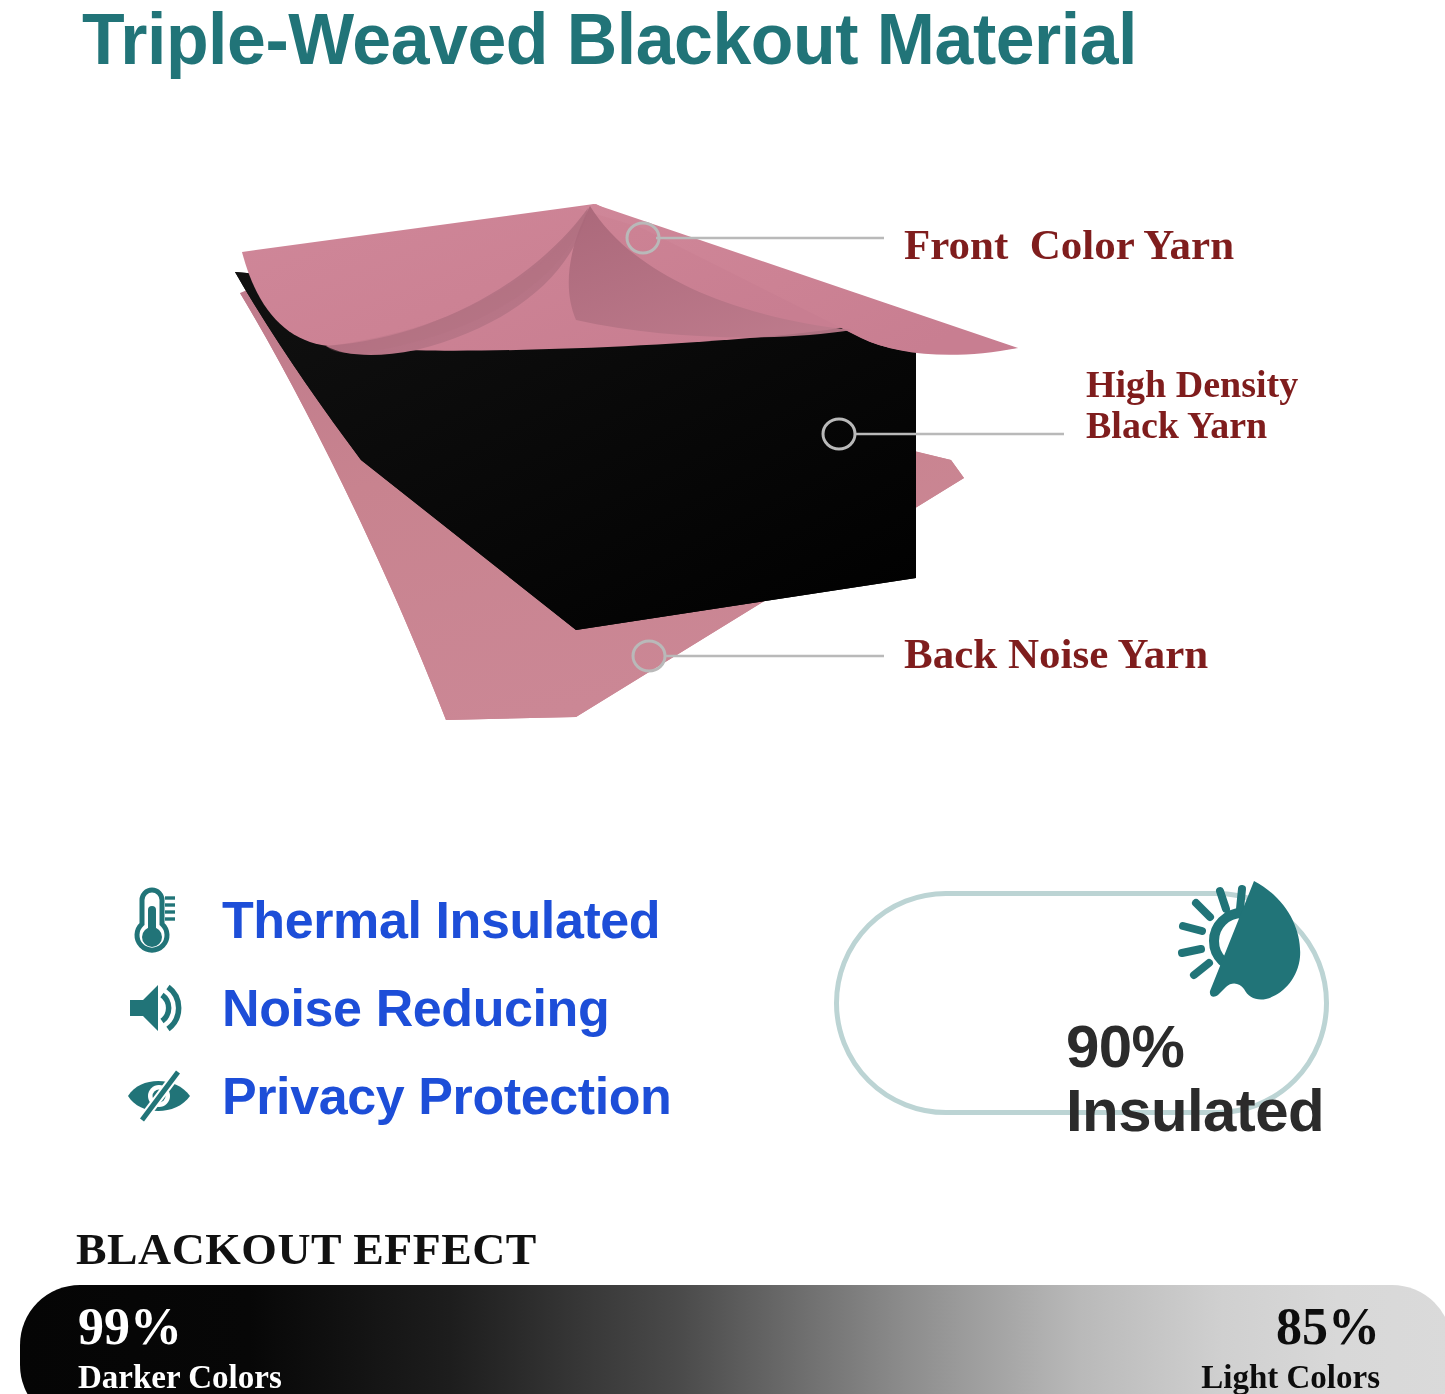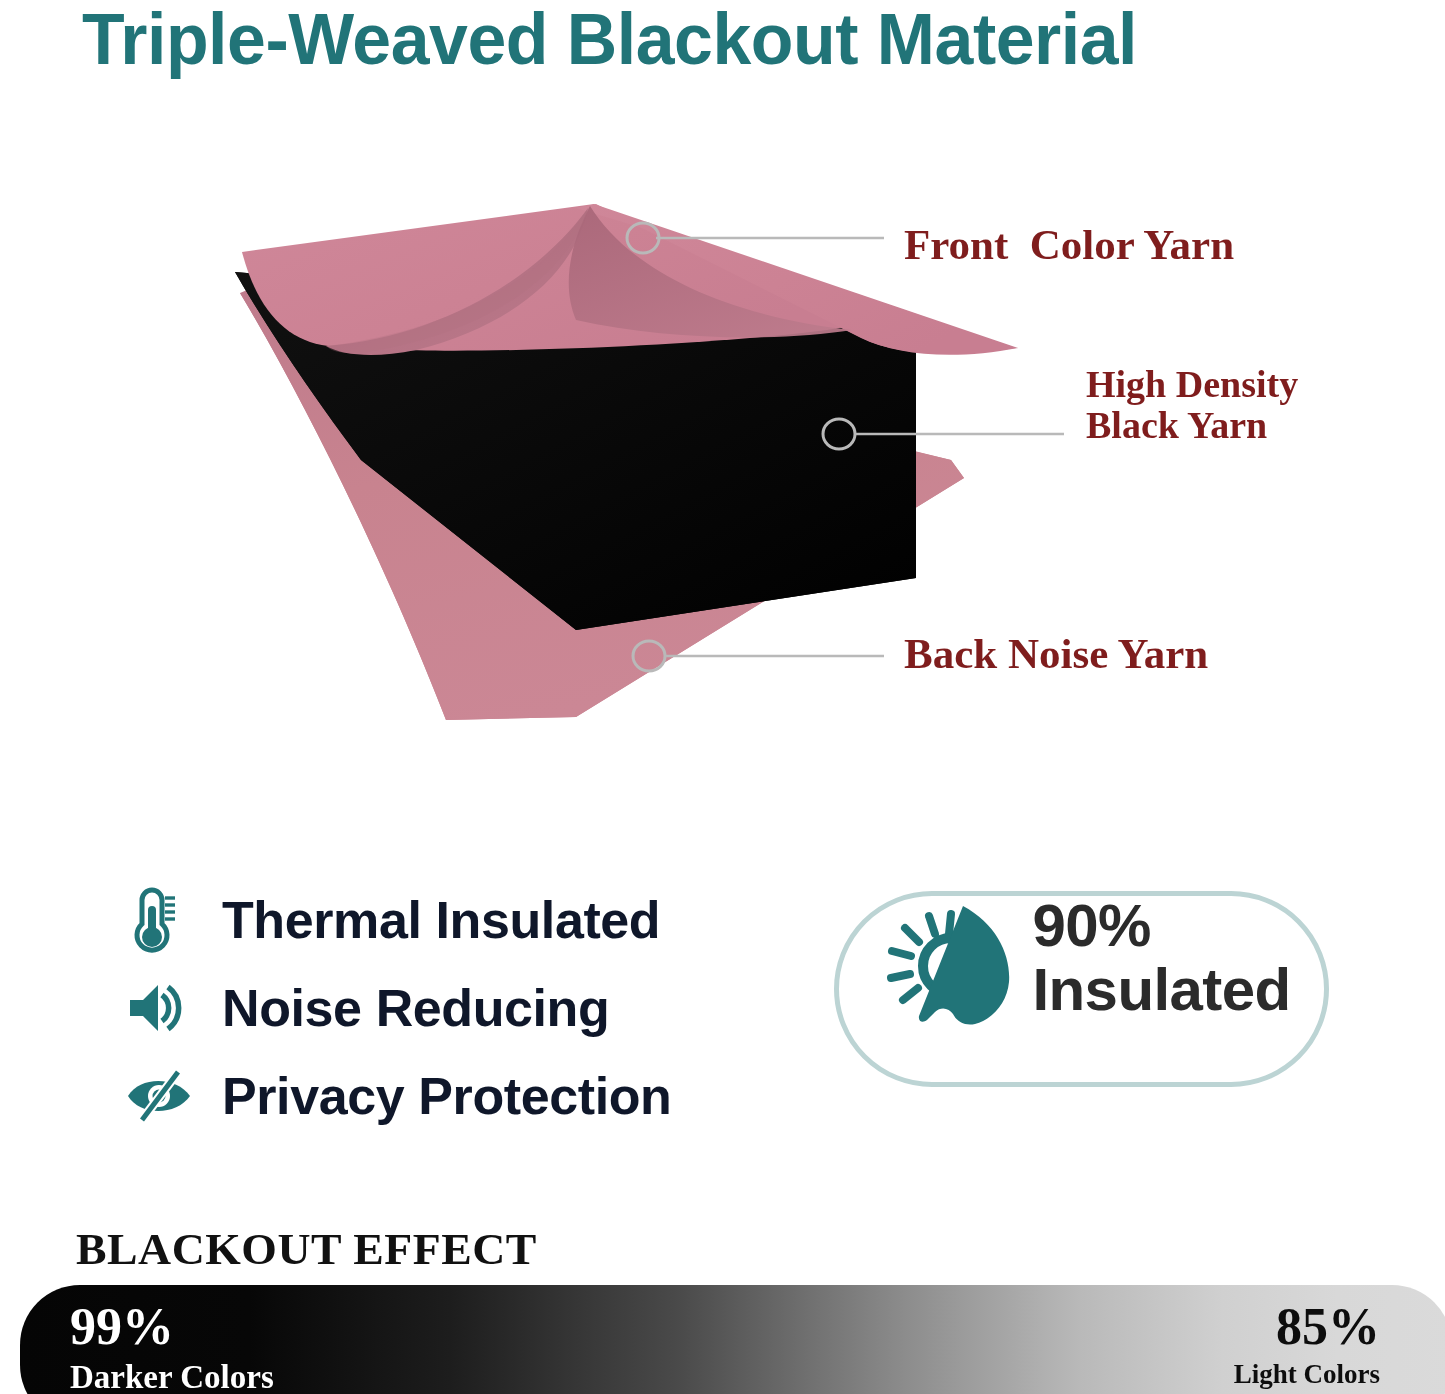--- a/index.html
+++ b/index.html
@@ -86,39 +86,40 @@
     width: 76px;
     flex: 0 0 76px;
     display: flex;
     align-items: center;
     justify-content: flex-start;
   }
   .feature-label {
     font-family: "Liberation Sans Narrow", "Liberation Sans", sans-serif;
     font-weight: bold;
     font-size: 52px;
-    color: #0f172a;
+    color: #1d4ed8;
     letter-spacing: -0.4px;
     white-space: nowrap;
     margin-left: 22px;
   }
 
   
   .badge {
     position: absolute;
     left: 818px;
     top: 891px;
     width: 495px;
-    height: 196px;
+    height: 224px;
     border: 5px solid #bcd4d4;
     border-radius: 127px;
     box-sizing: border-box;
     display: flex;
-    align-items: flex-start;
+    align-items: flex-end;
     justify-content: center;
+    flex-direction: column;
   }
   .badge-icon {
     width: 152px;
     flex: 0 0 152px;
     display: flex;
     align-items: center;
     justify-content: center;
     margin-right: 8px;
   }
   .badge-text {
@@ -161,42 +162,42 @@
       #8d8d8d 62%,
       #b9b9b9 74%,
       #d0d0d0 84%,
       #d8d8d8 92%,
       #dadada 100%
     );
     overflow: hidden;
   }
   .bar-left {
     position: absolute;
-    left: 50px;
+    left: 58px;
     top: 16px;
     font-family: "Liberation Serif", serif;
     font-weight: bold;
     color: #ffffff;
     line-height: 1.0;
   }
   .bar-left .num { font-size: 52px; display: block; }
   .bar-left .sub { font-size: 33px; display: block; margin-top: 8px; }
 
   .bar-right {
     position: absolute;
     right: 72px;
     top: 16px;
     text-align: right;
     font-family: "Liberation Serif", serif;
     font-weight: bold;
     color: #0d0d0d;
     line-height: 1.0;
   }
   .bar-right .num { font-size: 52px; display: block; }
-  .bar-right .sub { font-size: 27px; display: block; margin-top: 8px; font-family: Liberation Serif, serif; }
+  .bar-right .sub { font-size: 33px; display: block; margin-top: 8px; font-family: Liberation Serif, serif; }
 </style>
 </head>
 <body>
 
 <div id="page">
 
   <div class="title">Triple-Weaved Blackout Material</div>
 
   <div class="diagram">
     <svg width="1445" height="600" viewBox="0 0 1445 600" xmlns="http://www.w3.org/2000/svg">

